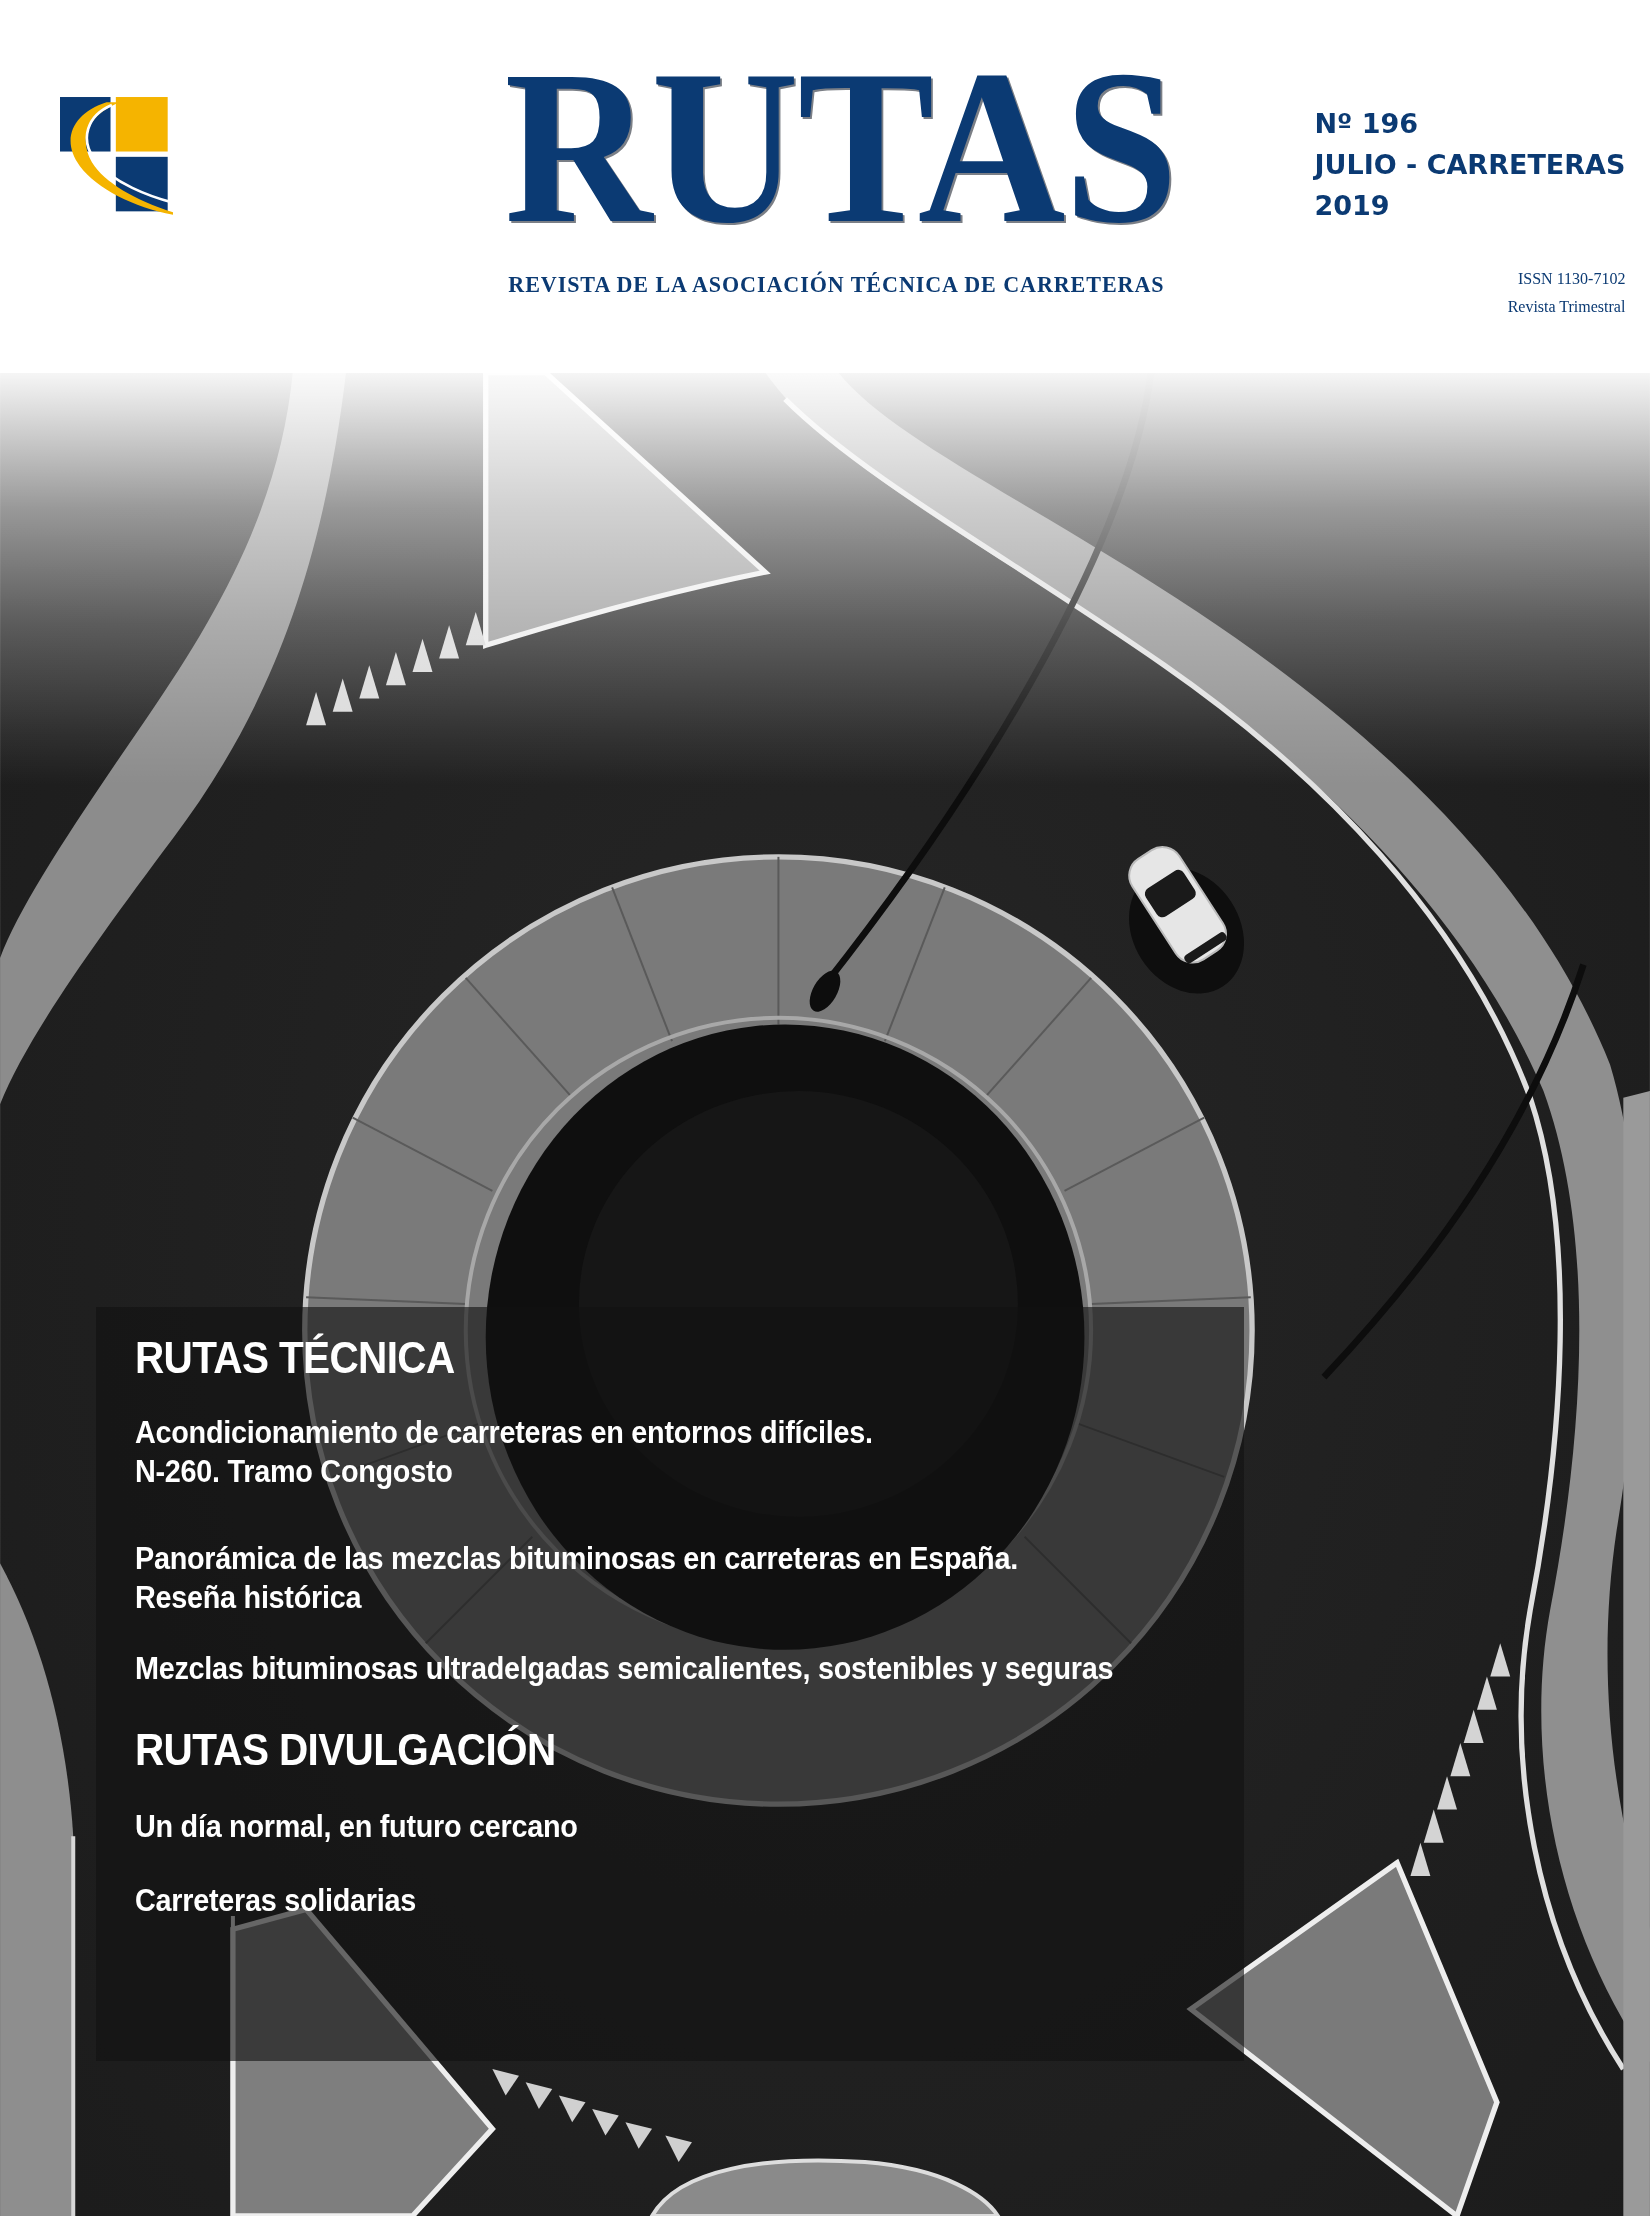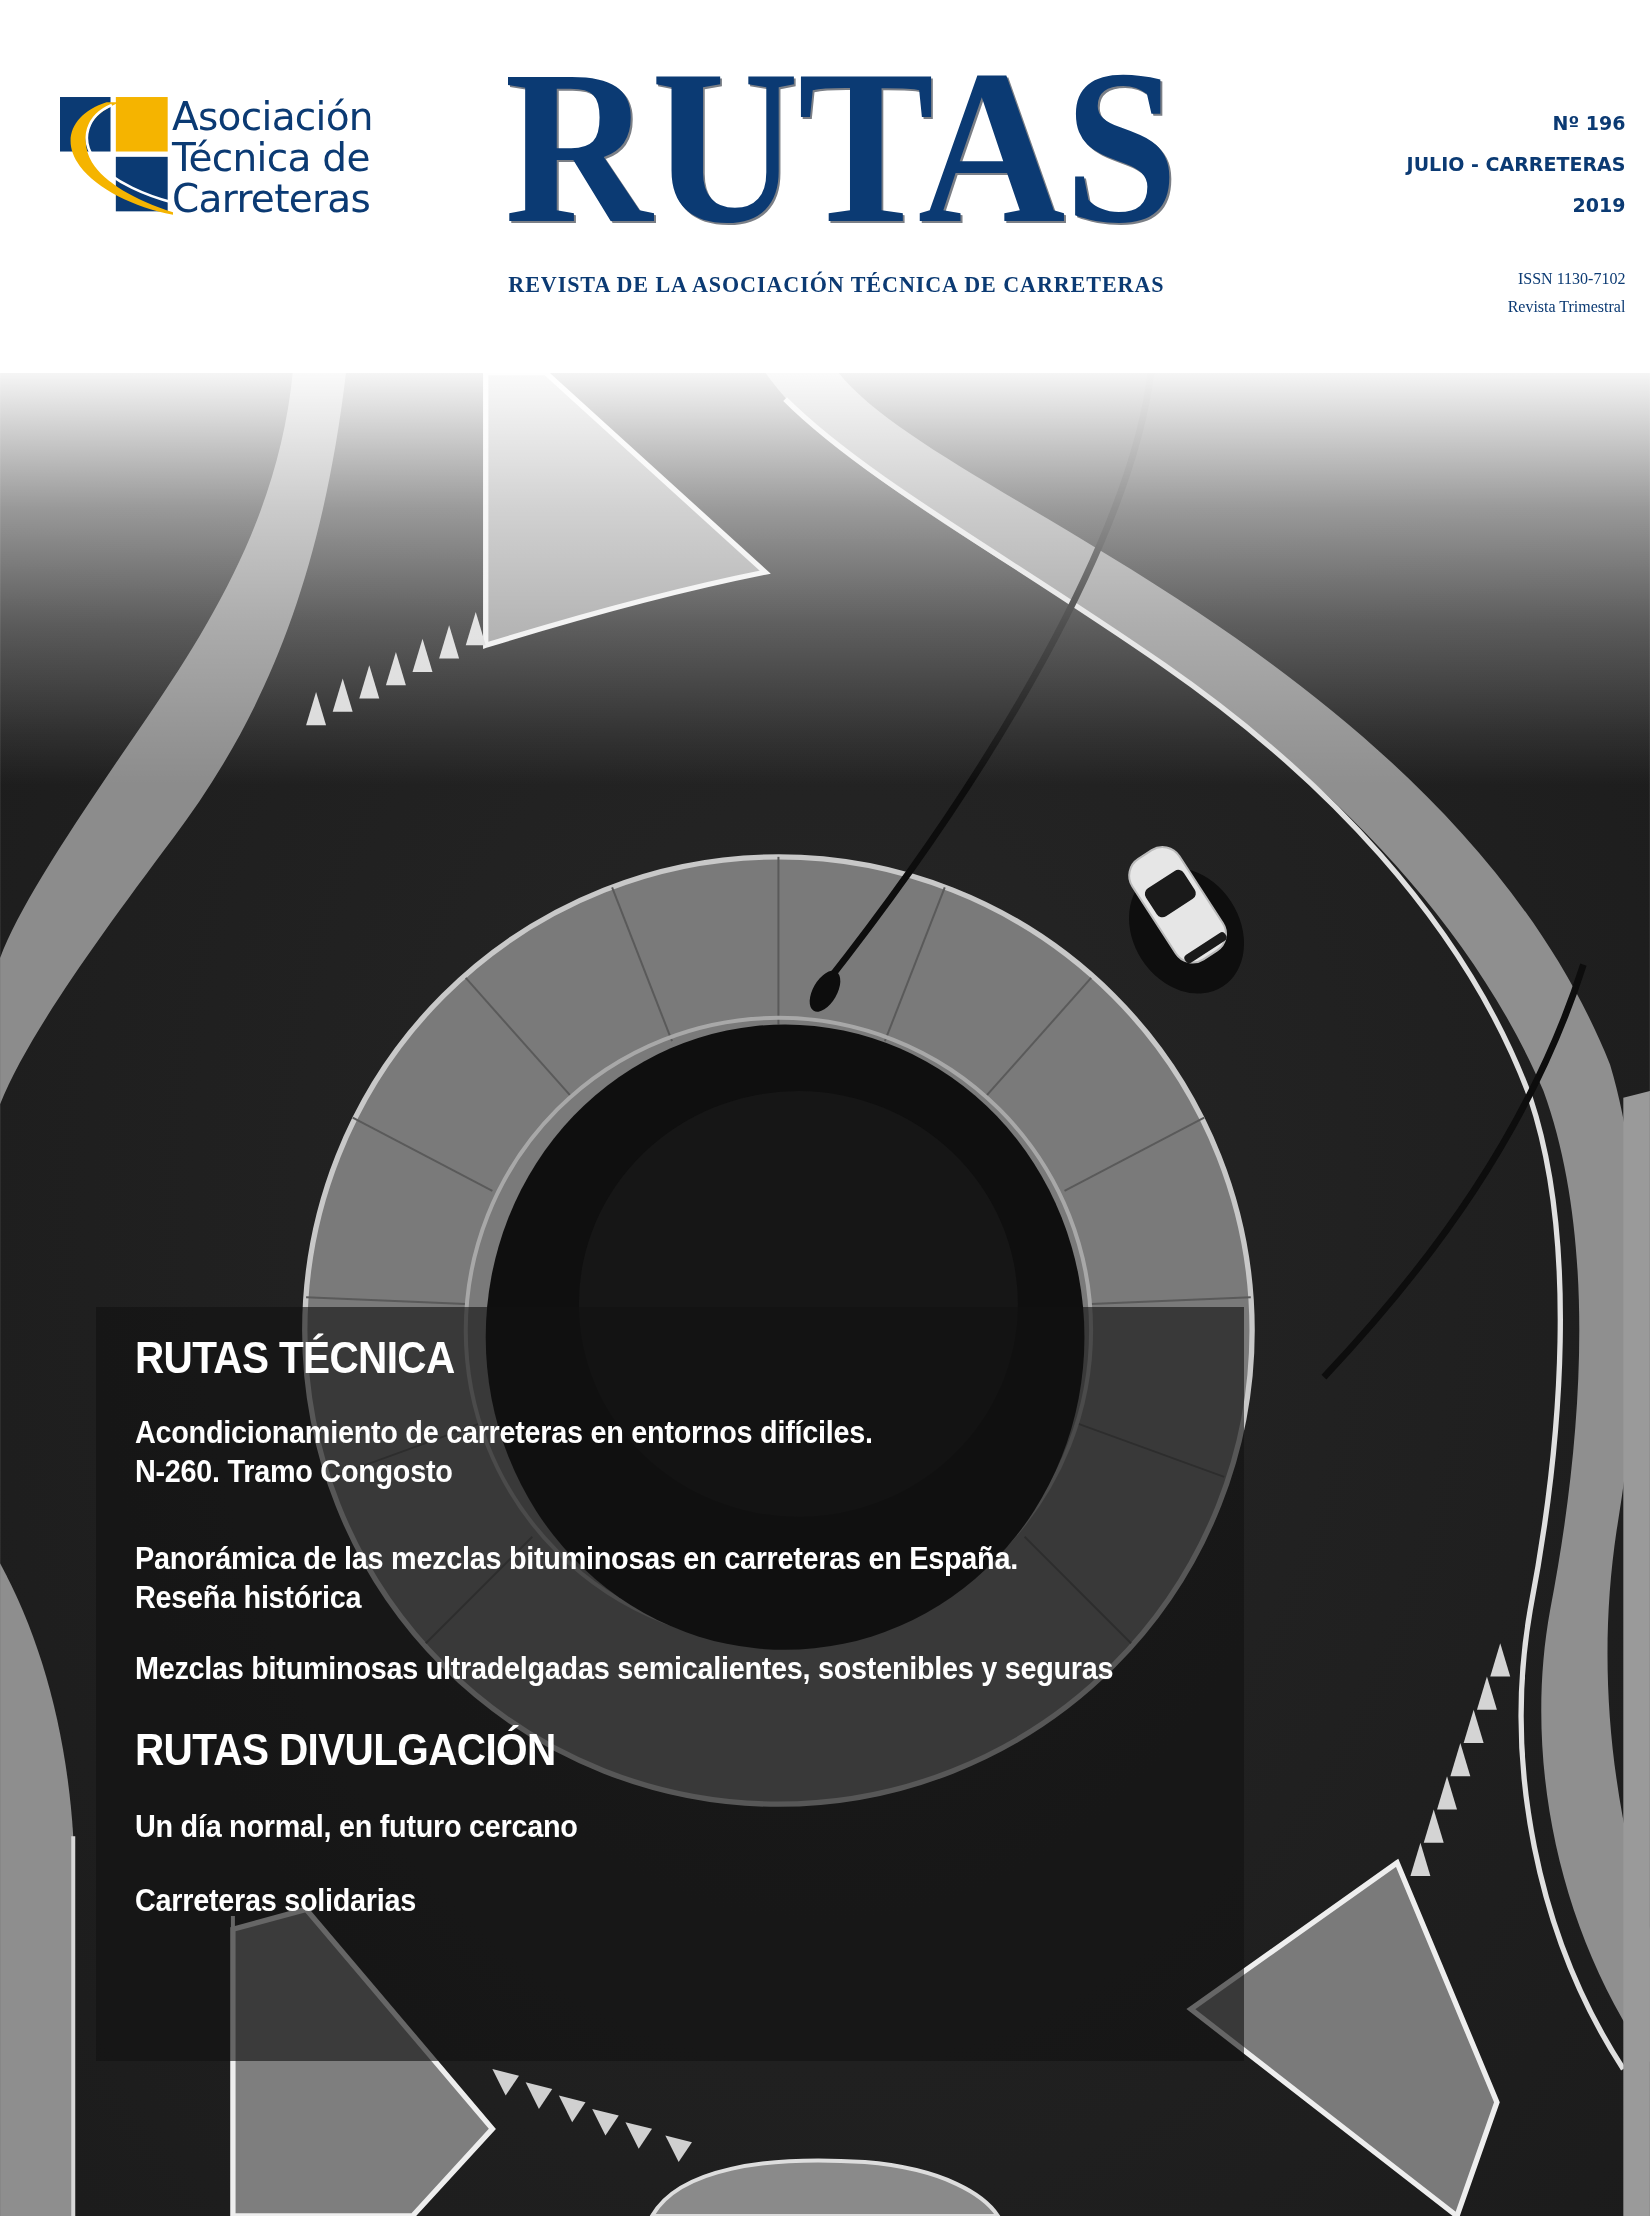--- a/index.html
+++ b/index.html
@@ -10,21 +10,21 @@
 
   .logo { position: absolute; left: 60px; top: 93px; width: 346px; height: 133px; }
   .logo svg { position: absolute; left: 0; top: 0; }
   .logo-text { position: absolute; left: 112px; top: 2.7px; color: #0b3a73; font-family: "DejaVu Sans", sans-serif; font-size: 39px; line-height: 41px; letter-spacing: -0.7px; }
   .logo-text div { white-space: nowrap; }
 
   .masthead { position: absolute; left: 479px; top: 40px; width: 732px; }
   .masthead-title { font-family: "Liberation Serif", serif; font-weight: bold; font-size: 220px; line-height: 200px; color: #0b3a73; letter-spacing: -1.3px; transform: scaleX(0.93); transform-origin: center; text-shadow: 2px 2px 0 #7b7f86; display: block; margin-top: 6.7px; }
   .masthead-sub { font-family: "Liberation Serif", serif; font-weight: bold; font-size: 24px; color: #0b3a73; letter-spacing: 1px; margin-top: 24px; white-space: nowrap; display: block; transform: scaleX(0.92); transform-origin: center; }
 
-  .issue { position: absolute; right: 24.6px; top: 103px; text-align: right; color: #0b3a73; font-family: "DejaVu Sans", sans-serif; font-weight: bold; font-size: 19px; line-height: 41px; }
+  .issue { position: absolute; right: 24.6px; top: 103px; color: #0b3a73; font-family: "DejaVu Sans", sans-serif; font-weight: bold; font-size: 27px; line-height: 41px; }
   .issn { position: absolute; right: 24.6px; top: 265px; text-align: right; color: #0b3a73; font-family: "Liberation Serif", serif; font-size: 16px; line-height: 28px; }
 
   
   .photo { position: absolute; left: 0; top: 0; width: 1650px; height: 2216px; z-index: 1; }
   .photo-fade { position: absolute; left: 0; top: 359px; width: 1650px; height: 426px; z-index: 3;
     background: linear-gradient(to bottom, rgba(255,255,255,1) 0%, rgba(255,255,255,0.85) 12%, rgba(255,255,255,0.55) 35%, rgba(255,255,255,0.28) 62%, rgba(255,255,255,0.08) 88%, rgba(255,255,255,0) 100%); }
 
   
   .contents-panel { position: absolute; left: 96px; top: 1307px; width: 1148px; height: 754px; background: rgba(18,18,18,0.62); z-index: 4; }
   .contents { position: absolute; left: 135px; top: 1331px; z-index: 6; color: #ffffff; font-family: "Liberation Sans", sans-serif; font-weight: bold; }
@@ -145,25 +145,20 @@
 <div class="header">
 
   <div class="logo">
     <svg width="113" height="133" viewBox="0 0 170 200">
       <rect x="0" y="6" width="76" height="82" fill="#0b3a73"></rect>
       <rect x="84" y="6" width="78" height="82" fill="#f5b400"></rect>
       <rect x="84" y="96" width="78" height="82" fill="#0b3a73"></rect>
       <path d="M 70 14 C 20 30, 0 70, 30 110 C 60 150, 130 180, 200 188 C 130 170, 70 140, 48 104 C 28 70, 40 34, 90 14 Z" fill="#f5b400"></path>
       <path d="M 78 18 C 40 34, 30 70, 52 100 C 76 132, 130 158, 200 172" fill="none" stroke="#ffffff" stroke-width="4"></path>
     </svg>
-    <div class="logo-text">
-      <div>Asociación</div>
-      <div>Técnica de</div>
-      <div>Carreteras</div>
-    </div>
   </div>
 
   <div class="masthead">
     <span class="masthead-title">RUTAS</span>
     <span class="masthead-sub">REVISTA DE LA ASOCIACIÓN TÉCNICA DE CARRETERAS</span>
   </div>
 
   <div class="issue">
     <div>Nº 196</div>
     <div>JULIO - CARRETERAS</div>

